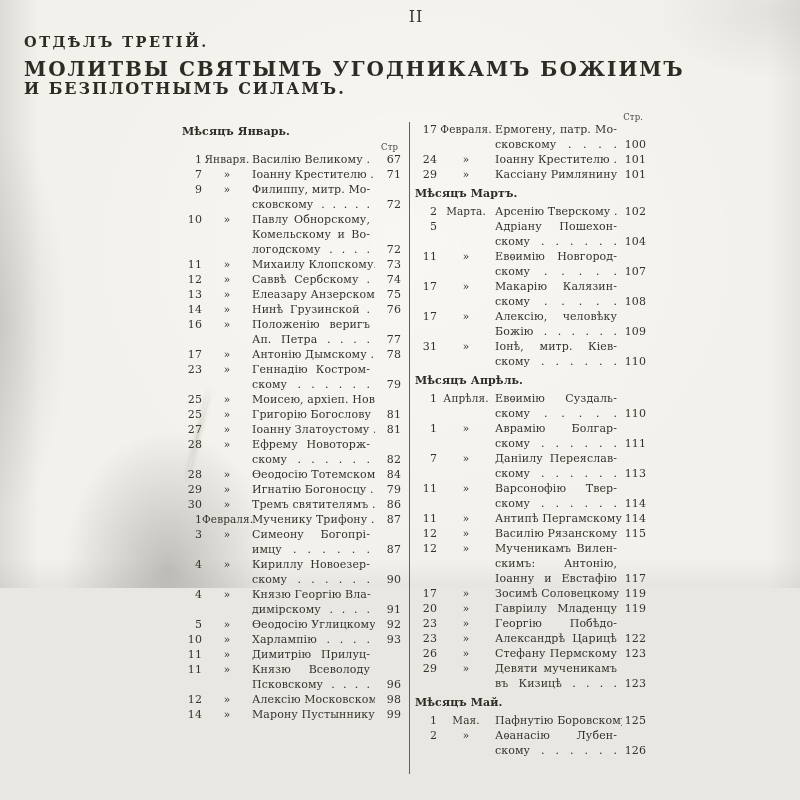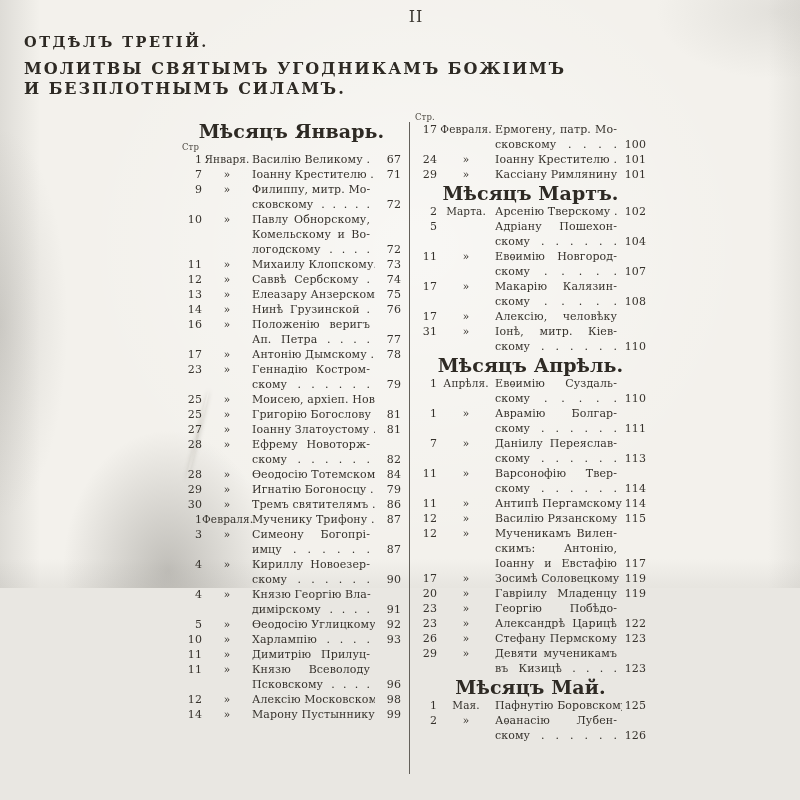--- a/index.html
+++ b/index.html
@@ -26,29 +26,29 @@
     transform:rotate(14deg);border-radius:50%;
     background:linear-gradient(180deg, rgba(255,255,255,.0), rgba(214,211,204,.9), rgba(255,255,255,0));
     box-shadow:0 0 4px rgba(190,187,180,.8);
   }
   .roman{
     position:absolute;top:7px;left:32px;right:0;text-align:center;
     font-size:16px;letter-spacing:1px;color:#3a362f;
   }
   .heading{position:absolute;top:33px;left:24px;right:0;color:#2e2a24;}
   .heading .section{font-size:14.5px;font-weight:bold;letter-spacing:2.5px;margin-bottom:9px;}
-  .heading .t1{font-size:16px;font-weight:bold;letter-spacing:2px;line-height:20px;}
+  .heading .t1{font-size:20px;font-weight:bold;letter-spacing:2px;line-height:20px;}
   .heading .t2{font-size:16px;font-weight:bold;letter-spacing:2px;line-height:20px;}
   .toc{position:absolute;left:182px;top:120px;width:462px;height:668px;display:flex;}
   .divider{position:absolute;left:227px;top:2px;width:1px;height:652px;background:#63605a;}
   .col{font-size:11px;line-height:15px;letter-spacing:.1px;}
   .col.left{width:219px;}
   .col.right{width:231px;margin-left:14px;}
-  .mh{font-weight:bold;font-size:19px;text-align:center;line-height:15px;margin:4px 0 3px;color:#2e2a24;}
-  .str{font-size:8.5px;line-height:10px;height:10px;padding-right:3px;color:#4a463f;}
+  .mh{font-weight:bold;font-size:11px;line-height:15px;margin:4px 0 3px;color:#2e2a24;}
+  .str{font-size:8.5px;line-height:10px;height:10px;text-align:right;padding-right:3px;color:#4a463f;}
   .col.right .str{margin-top:-8px;}
   .row{display:flex;flex-wrap:nowrap;}
   .d{width:20px;text-align:right;flex:none;}
   .m{width:50px;text-align:center;flex:none;font-size:10.5px;white-space:nowrap;}
   .col.right .d{width:22px;}
   .col.right .m{width:58px;}
   .n{flex:1;min-width:0;text-align:justify;text-align-last:justify;padding-right:5px;white-space:nowrap;overflow:hidden;}
   .p{width:26px;text-align:right;flex:none;}
   .col.right .p{width:24px;}
 </style>
@@ -369,20 +369,26 @@
           <span class="n">скому . . . . .</span>
           <span class="p">108</span>
         </div>
         <div class="row">
           <span class="d">17</span>
           <span class="m">»</span>
           <span class="n">Алексію, человѣку</span>
           <span class="p"></span>
         </div>
         <div class="row">
+          <span class="d"></span>
+          <span class="m"></span>
+          <span class="n">Божію . . . . . .</span>
+          <span class="p">109</span>
+        </div>
+        <div class="row">
           <span class="d">31</span>
           <span class="m">»</span>
           <span class="n">Іонѣ, митр. Кіев-</span>
           <span class="p"></span>
         </div>
         <div class="row">
           <span class="d"></span>
           <span class="m"></span>
           <span class="n">скому . . . . . .</span>
           <span class="p">110</span>

